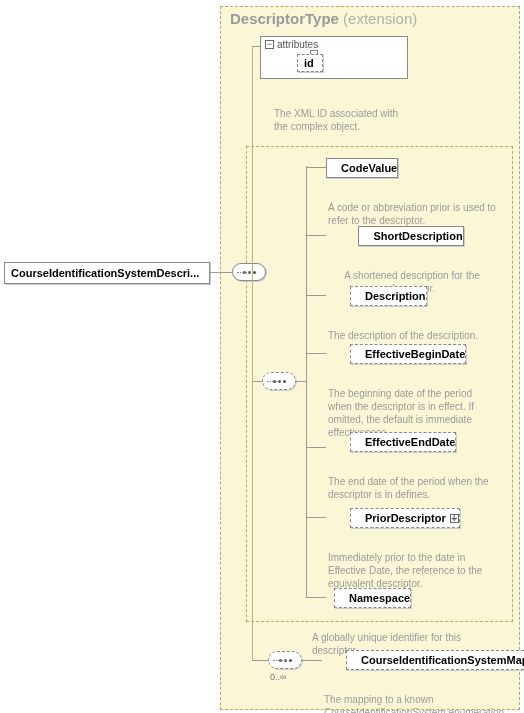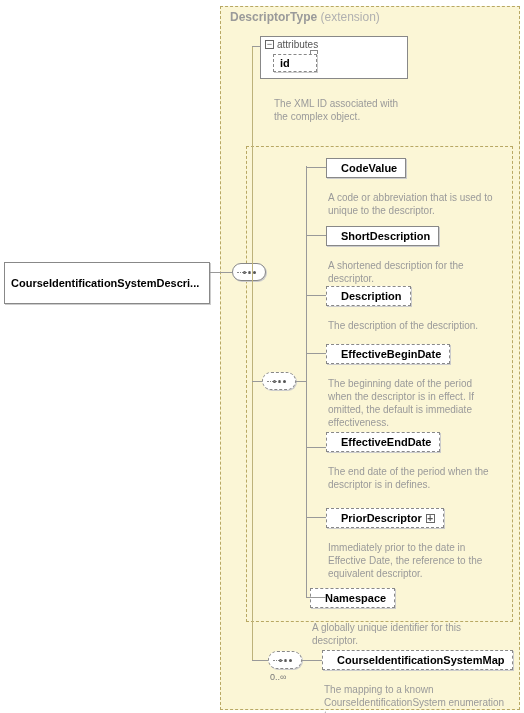--- a/index.html
+++ b/index.html
@@ -21,21 +21,21 @@
     position: absolute;
     left: 220px; top: 6px;
     width: 300px; height: 704px;
     border: 1px dashed #b8a864;
     background: #fbf6d6;
   }
   .ext-label {
     position: absolute;
     left: 230px; top: 10px;
     color: #9a9a9a;
-    font-size: 12px;
+    font-size: 15px;
     font-weight: bold;
   }
   .ext-label-thin { font-weight: normal; color:#b0b0b0;}
   
   
   .inner-box {
     position: absolute;
     left: 246px; top: 146px;
     width: 267px; height: 476px;
     border: 1px dashed #b8a864;
@@ -44,38 +44,38 @@
   
   
   .root-node {
     position: absolute;
     left: 4px; top: 262px;
     width: 206px;
   }
   .node-box {
     border: 1px solid #888;
     background: #fff;
-    padding: 14px 6px;
+    padding: 4px 6px;
     font-weight: bold;
     font-size: 11px;
     white-space: nowrap;
     overflow: hidden;
     text-overflow: ellipsis;
     box-shadow: 1px 1px 0 #ccc;
   }
-  .node-box.optional { border: 1px dashed #888; }
+  .node-box.optional { border: 1px dashed #888; margin-left: 24px; }
   .node-desc {
     color: #9a9a9a;
     font-size: 10px;
     line-height: 1.3;
-    margin-top: 11px;
+    margin-top: 21px;
     padding-left: 2px;
   }
   .element-node { position: absolute; width: 170px; }
-  .element-node .node-box { width: auto; display: inline-block; max-width: 170px; padding:3px 8px 3px 6px; }
+  .element-node .node-box { width: auto; display: inline-block; max-width: 170px; padding:3px 0 3px 6px; }
   
   
   .attr-outer {
     position: absolute;
     left: 260px; top: 36px;
     width: 148px;
     border: 1px solid #888;
     background: #fff;
     padding: 2px 4px 6px 4px;
   }
@@ -171,25 +171,25 @@
       <span class="dot"></span>
       <span class="dot"></span>
   </div>
   <div class="hline" style="left:252px; top:381px; width:10px;"></div>
 
   <div class="vline" style="left:306px; top:166px; height:432px;"></div>
   <div class="hline" style="left:296px; top:381px; width:10px;"></div>
 
   <div class="element-node" style="left:326px; top:158px;">
     <div class="node-box"><span class="dash-stub"></span><span>CodeValue</span></div>
-    <div class="node-desc">A code or abbreviation that is used to unique to the descriptor.</div>
+    <div class="node-desc">A code or abbreviation prior is used to refer to the descriptor.</div>
   </div>
   <div class="hline" style="left:306px; top:167px; width:20px;"></div>
 
-  <div class="element-node" style="left:326px; top:226px;">
+  <div class="element-node" style="left:326px; top:226px;text-align:center;">
     <div class="node-box"><span class="dash-stub"></span><span>ShortDescription</span></div>
     <div class="node-desc">A shortened description for the descriptor.</div>
   </div>
   <div class="hline" style="left:306px; top:235px; width:20px;"></div>
 
   <div class="element-node" style="left:326px; top:286px;">
     <div class="node-box optional"><span class="dash-stub"></span><span>Description</span></div>
     <div class="node-desc">The description of the description.</div>
   </div>
   <div class="hline" style="left:306px; top:295px; width:20px;"></div>

